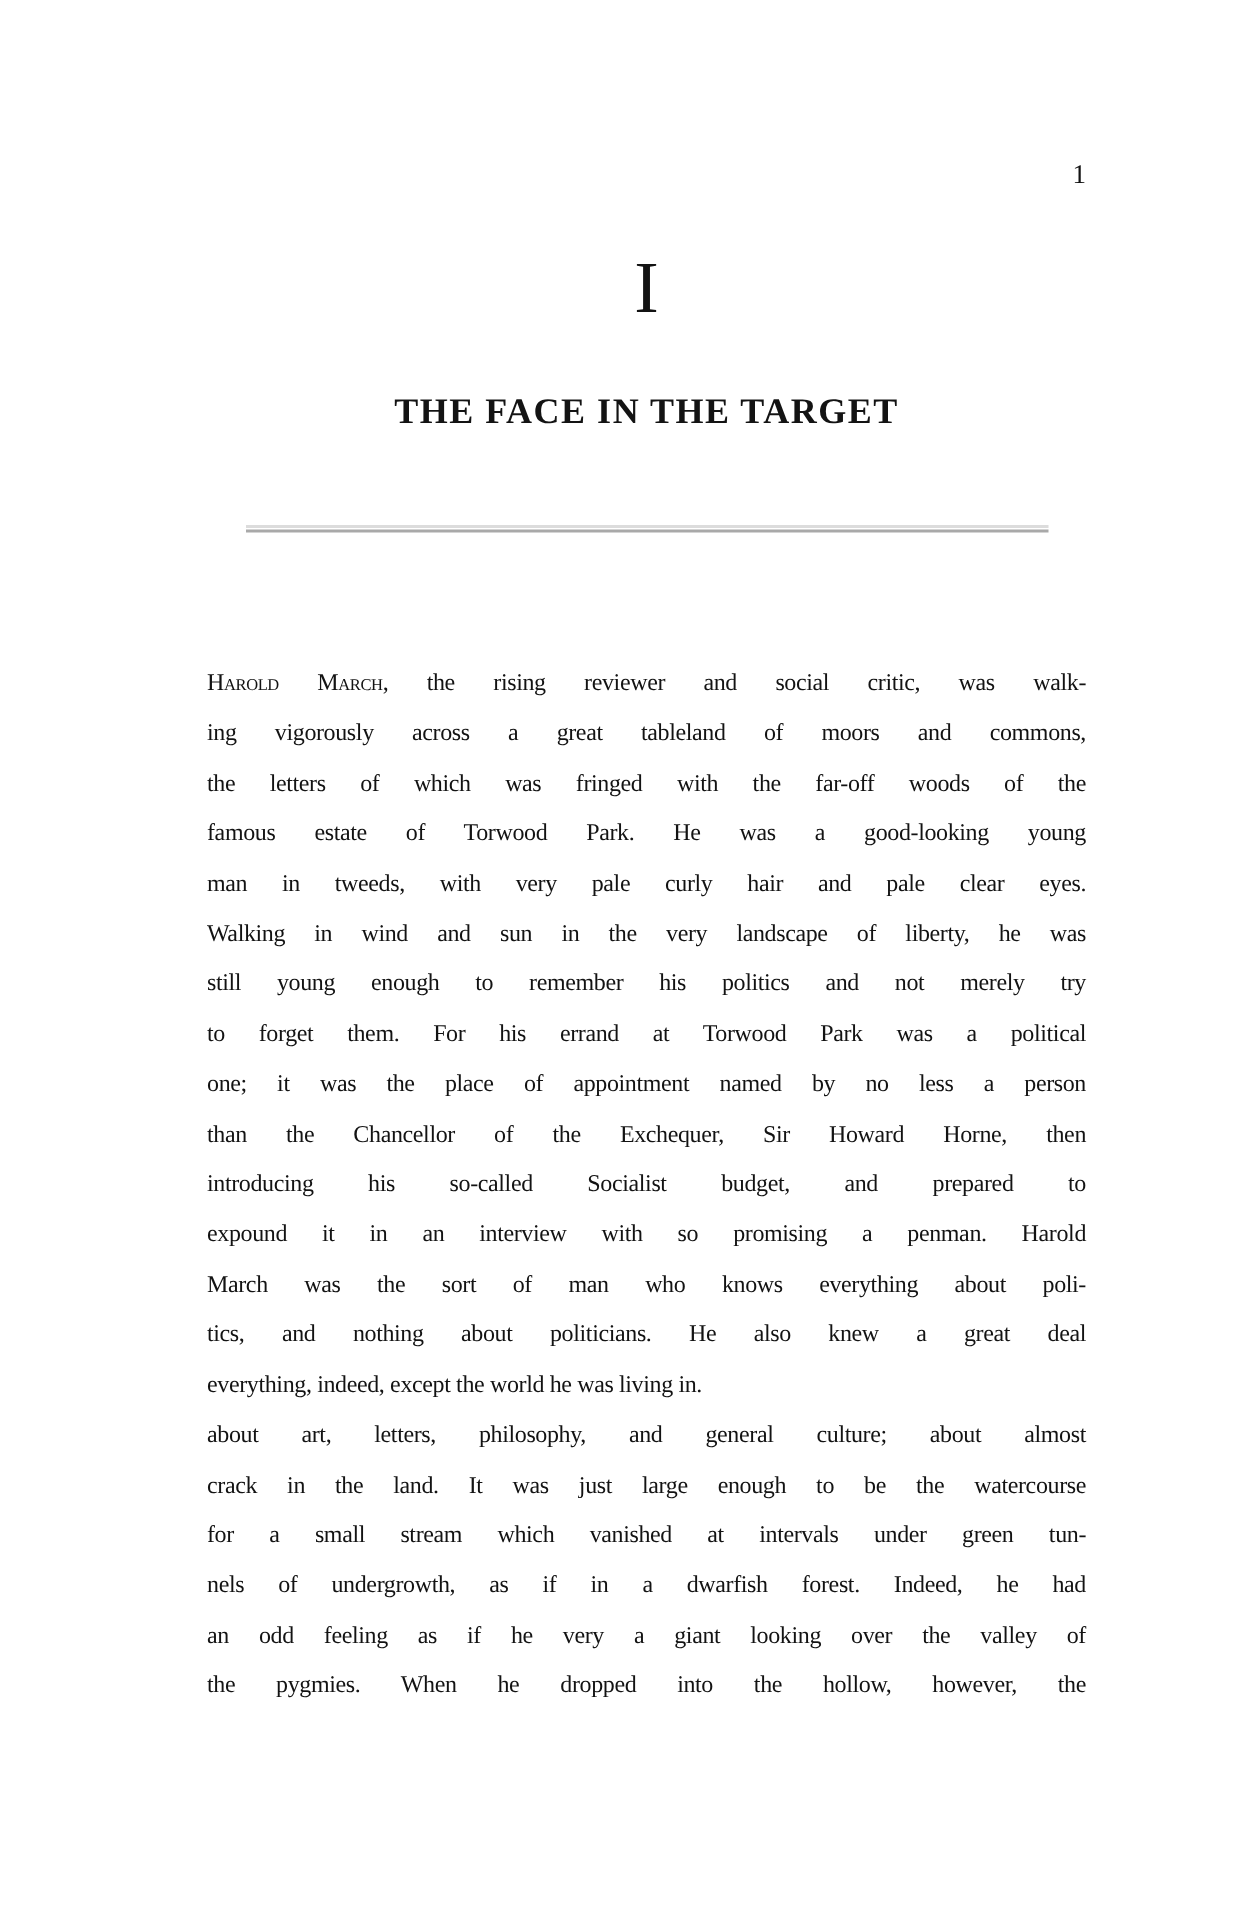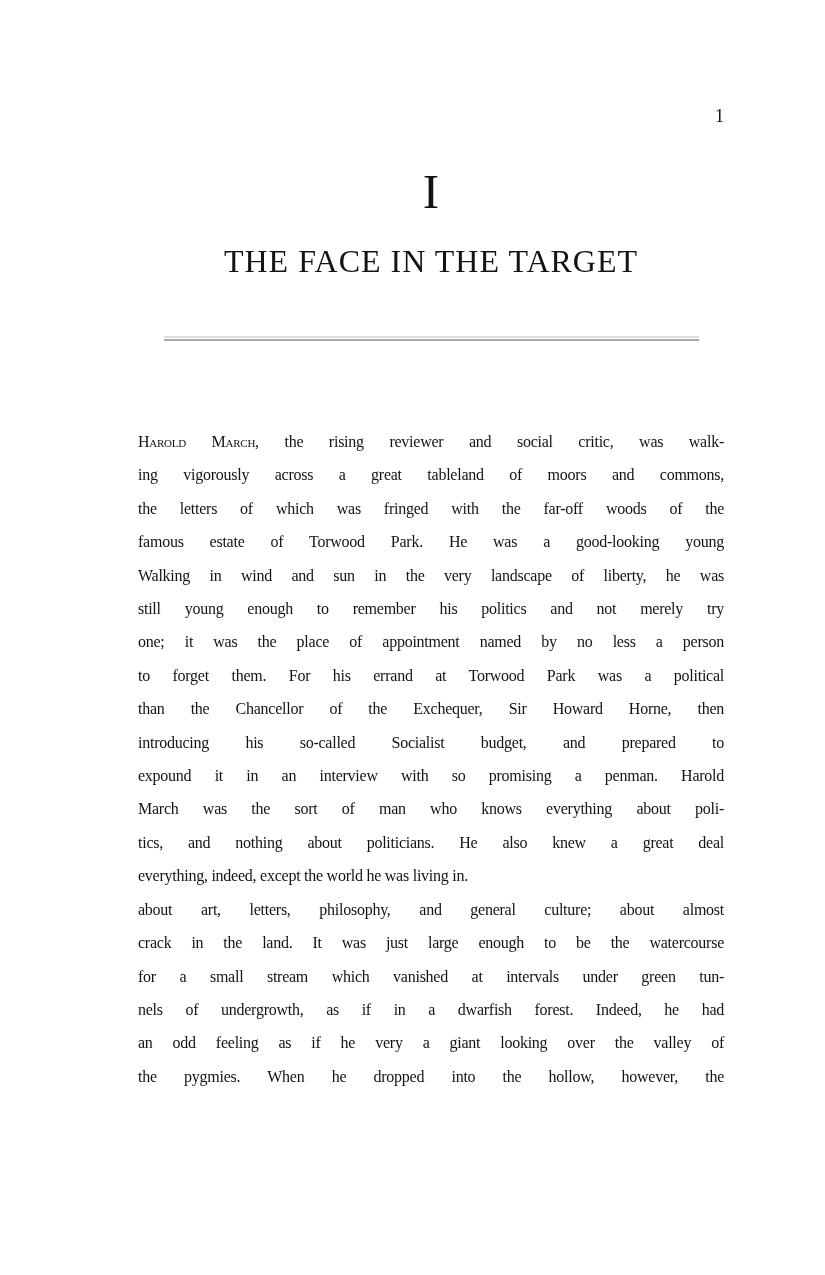--- a/index.html
+++ b/index.html
@@ -27,25 +27,25 @@
     font-variant-numeric: oldstyle-nums;
   }
   .chapter-num {
     margin-top: 40px;
     text-align: center;
     font-size: 49px;
     line-height: 52px;
     font-weight: normal;
   }
   .chapter-title {
-    margin-top: 25px;
+    margin-top: 39px;
     text-align: center;
-    font-size: 32px;
+    font-size: 24px;
     line-height: 36px;
-    font-weight: normal;
+    font-weight: bold;
     letter-spacing: 1px;
     white-space: nowrap;
   }
   .divider {
     margin: 57px auto 0 auto;
     width: 535px;
     height: 1px;
     border: 0;
     border-top: 2px solid #dcdcdc;
     border-bottom: 2px solid #a9a9a9;
@@ -79,24 +79,25 @@
 
     <hr class="divider">
 
     <div class="bodytext">
 
       <div>
         <div class="line"><span class="sc">Harold March</span><span>, the rising reviewer and social critic, was walk-</span></div>
         <div class="line">ing vigorously across a great tableland of moors and commons,</div>
         <div class="line">the letters of which was fringed with the far-off woods of the</div>
         <div class="line">famous estate of Torwood Park. He was a good-looking young</div>
+        <div class="line">man in tweeds, with very pale curly hair and pale clear eyes.</div>
         <div class="line">Walking in wind and sun in the very landscape of liberty, he was</div>
         <div class="line">still young enough to remember his politics and not merely try</div>
+        <div class="line">to forget them. For his errand at Torwood Park was a political</div>
         <div class="line">one; it was the place of appointment named by no less a person</div>
-        <div class="line">to forget them. For his errand at Torwood Park was a political</div>
         <div class="line">than the Chancellor of the Exchequer, Sir Howard Horne, then</div>
         <div class="line">introducing his so-called Socialist budget, and prepared to</div>
         <div class="line">expound it in an interview with so promising a penman. Harold</div>
         <div class="line">March was the sort of man who knows everything about poli-</div>
         <div class="line">tics, and nothing about politicians. He also knew a great deal</div>
         <div class="line end">everything, indeed, except the world he was living in.</div>
         <div class="line">about art, letters, philosophy, and general culture; about almost</div>
       </div>
 
       <div>

